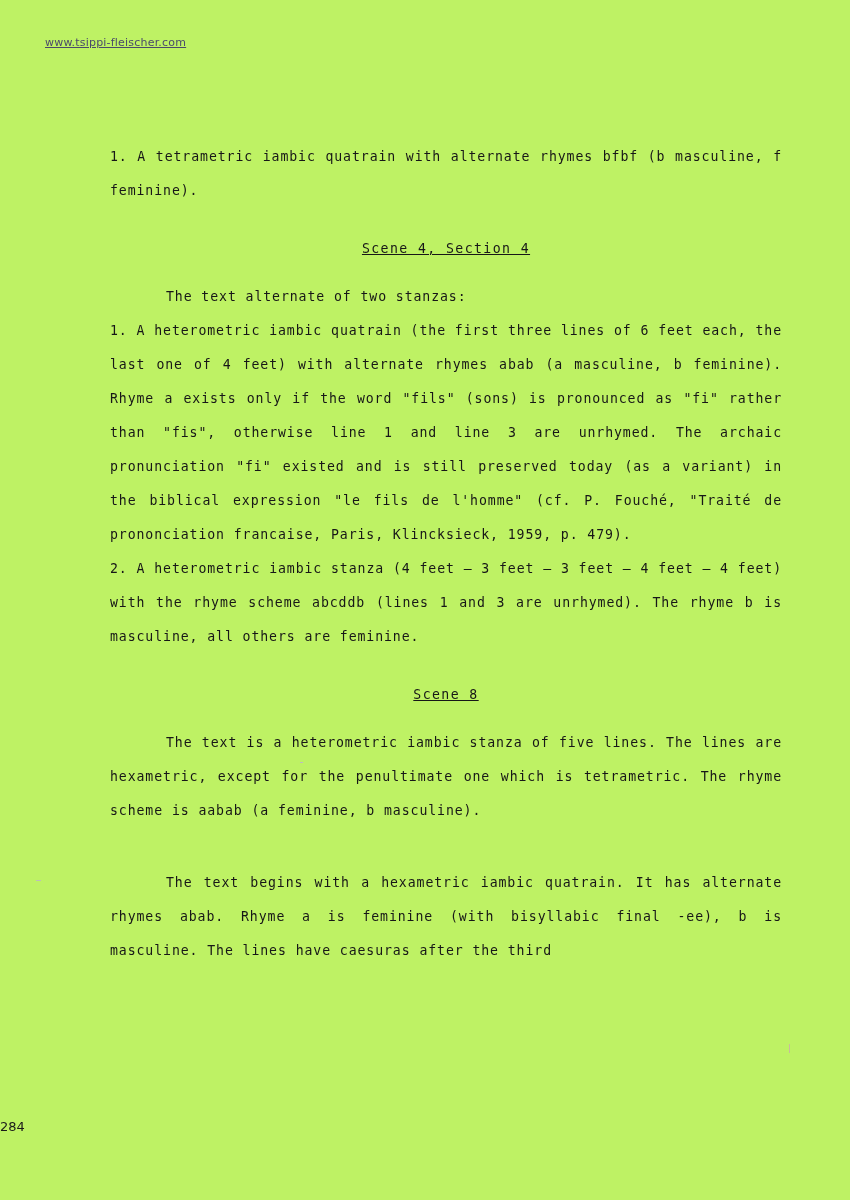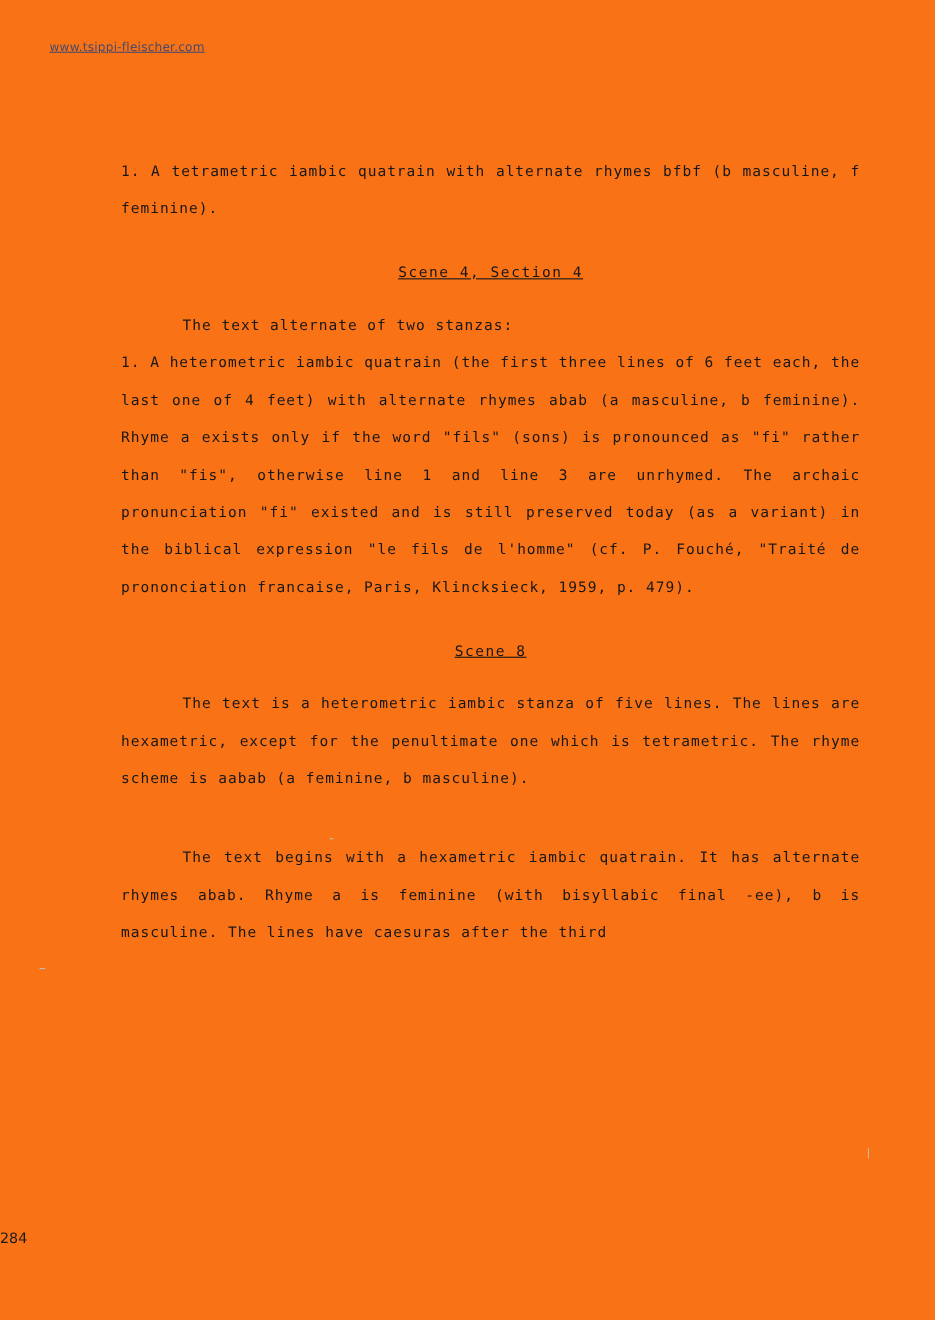--- a/index.html
+++ b/index.html
@@ -12,21 +12,21 @@
     height: 1200px;
     position: relative;
     font-family: "DejaVu Sans Mono", monospace;
     color: #1a1a1a;
     overflow: hidden;
   }
   .page {
     position: relative;
     width: 850px;
     height: 1200px;
-    background: #f97316;
+    background: #bef264;
   }
   .watermark {
     position: absolute;
     top: 36px;
     left: 45px;
     font-family: "DejaVu Sans", sans-serif;
     font-size: 11px;
     color: #4a4a6a;
     letter-spacing: 0.2px;
     text-decoration: underline;
@@ -93,20 +93,21 @@
     <p class="para">1.  A  tetrametric  iambic  quatrain  with  alternate  rhymes  bfbf   (b masculine, f feminine).</p>
 
     <div class="gap-md"></div>
 
     <div class="heading"><span class="u">Scene 4, Section 4</span></div>
 
     <div class="gap-sm"></div>
 
     <p class="para indent-para">The text alternate of two stanzas:</p>
     <p class="para">1.  A  heterometric   iambic  quatrain  (the first  three  lines  of   6 feet each,   the  last  one  of  4  feet)  with  alternate  rhymes  abab  (a masculine,   b  feminine).  Rhyme a exists  only   if  the  word   "fils" (sons) is pronounced as "fi" rather than "fis",   otherwise  line  1 and line 3 are unrhymed.   The  archaic  pronunciation  "fi"   existed and  is   still   preserved  today (as a variant)  in   the   biblical expression   "le   fils de l'homme"  (cf.   P.   Fouché,   "Traité   de prononciation francaise, Paris, Klincksieck, 1959, p. 479).</p>
+    <p class="para">2.  A  heterometric   iambic  stanza  (4 feet – 3 feet – 3 feet  – 4 feet  – 4  feet) with the rhyme  scheme  abcddb (lines 1 and 3  are unrhymed). The rhyme b is masculine, all others are feminine.</p>
 
     <div class="gap-md"></div>
 
     <div class="heading"><span class="u">Scene 8</span></div>
 
     <div class="gap-sm"></div>
 
     <p class="para indent-para">The text is a heterometric iambic stanza of five lines.  The lines  are hexametric,   except  for the penultimate one   which   is tetrametric. The rhyme scheme is aabab (a feminine, b masculine).</p>
 
     <div class="gap-md"></div>

